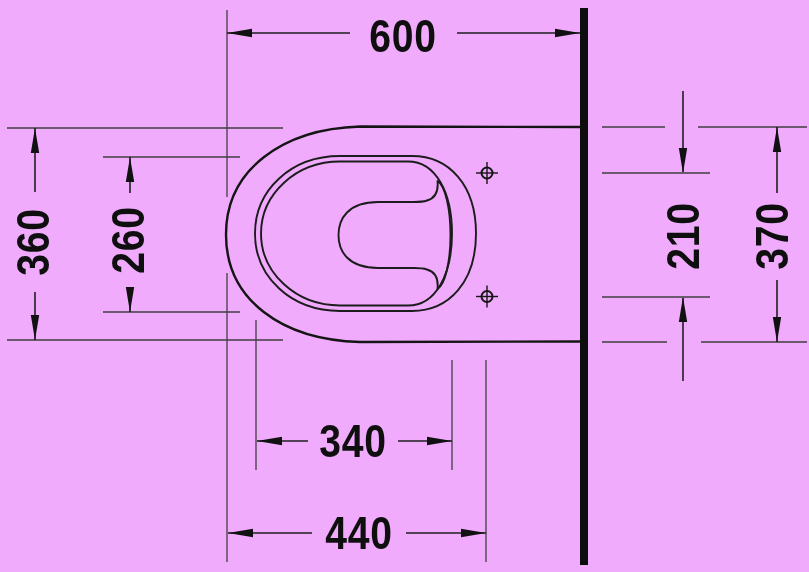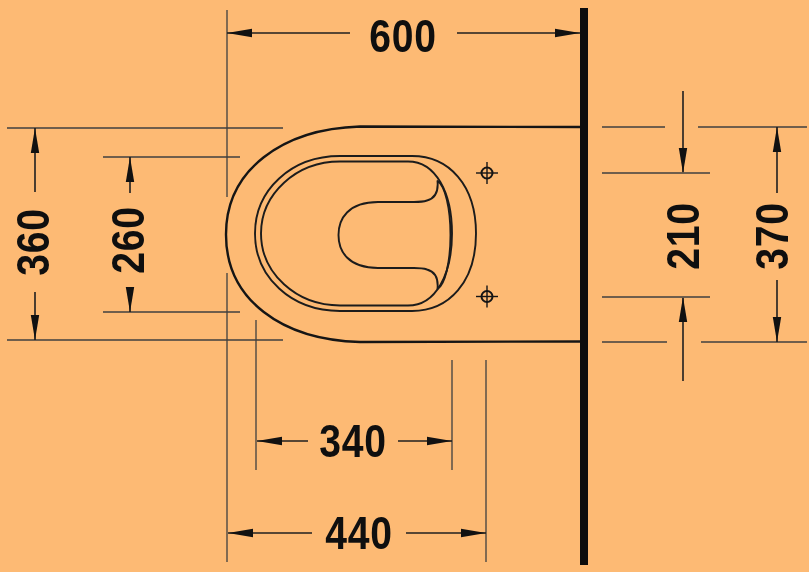--- a/index.html
+++ b/index.html
@@ -1,16 +1,16 @@
 <!DOCTYPE html>
 <html><head>
 <meta charset="utf-8">
 <style>
   html,body{margin:0;padding:0;background:#ffffff;}
-  .stage{position:relative;width:809px;height:572px;background:#fdba74;overflow:hidden;}
+  .stage{position:relative;width:809px;height:572px;background:#f0abfc;overflow:hidden;}
   svg{display:block;}
   .outline{fill:none;stroke:#151515;stroke-width:2.4;stroke-linecap:round;stroke-linejoin:round;}
   .outline-thin{fill:none;stroke:#1c1c1c;stroke-width:1.9;stroke-linecap:round;stroke-linejoin:round;}
   .ext{stroke:#3f3f3f;stroke-width:1.3;fill:none;}
   .dim{stroke:#1f1f1f;stroke-width:1.6;fill:none;}
   .arrow{fill:#111111;stroke:none;}
   .dim-text{font-family:"Liberation Sans","DejaVu Sans",sans-serif;font-weight:bold;font-size:46px;fill:#0f0f0f;text-anchor:middle;letter-spacing:1px;}
   .wall{fill:#0d0d0d;}
   .hole{fill:none;stroke:#151515;stroke-width:2;}
   .hole-arm{stroke:#151515;stroke-width:1.4;fill:none;}

